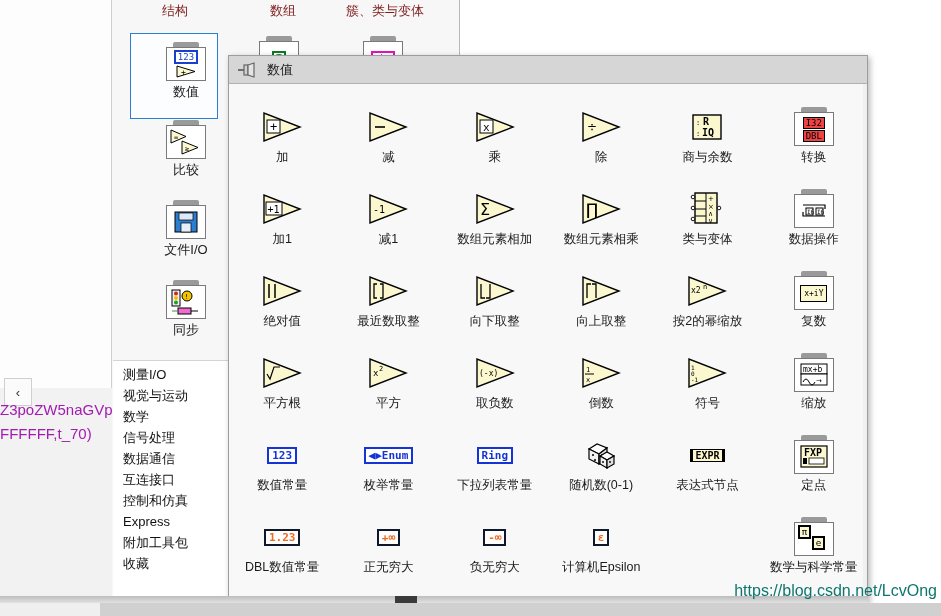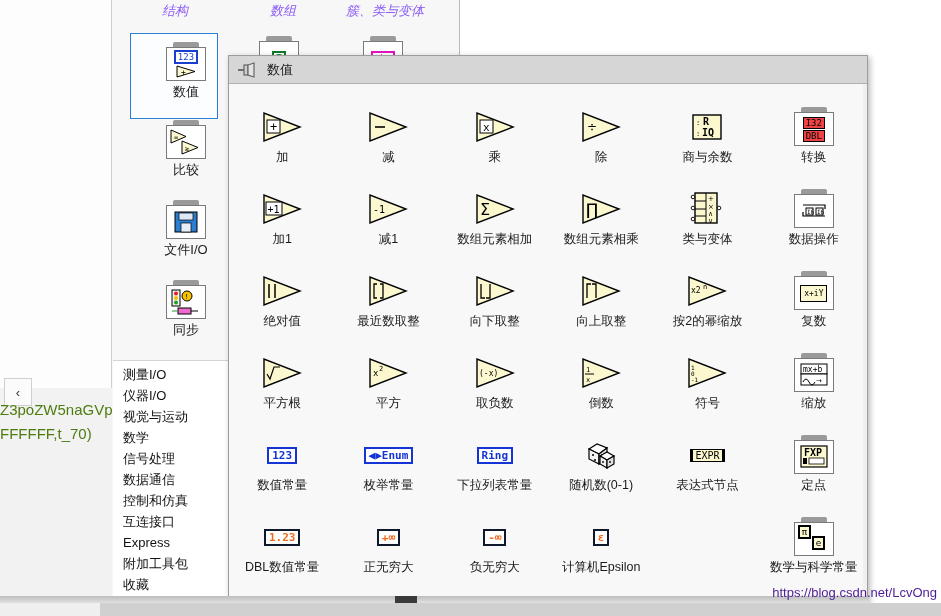--- a/index.html
+++ b/index.html
@@ -74,27 +74,27 @@
 
   
   .back-btn {
     position:absolute; left:4px; top:378px; width:28px; height:28px;
     background:#fbfbfb; border:1px solid #cfcfcf;
     display:flex; align-items:center; justify-content:center;
     font-size:13px; color:#333;
   }
   .wm-left {
     position:absolute; left:0px; top:398px; width:122px;
-    color:#4d7c0f; font-size:15px; line-height:24px;
+    color:#a21caf; font-size:15px; line-height:24px;
     letter-spacing:0px; white-space:nowrap; pointer-events:none;
     font-family:"Liberation Sans",sans-serif;
   }
 
   
-  .bg-head { position:absolute; font-size:13px; color:#8b5cf6; text-align:center;font-style:italic; }
+  .bg-head { position:absolute; font-size:13px; color:#7f1d1d; text-align:center; }
 
   
   .num-win {
     position:absolute; left:228px; top:55px; width:640px; height:548px;
     background:#f8f8f8;
     border:1px solid #9d9d9d;
     box-shadow: 2px 2px 6px rgba(0,0,0,0.28);
   }
   .num-title {
     height:28px; background:#d6d6d6;
@@ -135,21 +135,21 @@
     font-family:"DejaVu Sans Mono","Liberation Mono",monospace;
     font-size:11px; line-height:13px; padding:0px 3px;
     background:#ffffff; display:inline-block; font-weight:bold;
   }
   .cbox-blue   { border:2px solid #1534d6; color:#1534d6; }
   .cbox-orange { border:2px solid #0f172a; color:#f06a1e; }
 
   
   .wm-bottom {
     position:absolute; right:4px; bottom:16px;
-    font-size:13px; color:#4c1d95; white-space:nowrap;
+    font-size:16px; color:#0f766e; white-space:nowrap;
     pointer-events:none; font-family:"Liberation Sans",sans-serif;
   }
   .bottom-bar {
     position:absolute; left:0; bottom:0; width:941px; height:13px;
     background:#efefef;
   }
   .bottom-bar-in {
     position:absolute; left:100px; bottom:0; width:841px; height:13px;
     background:#d0d0d0;
   }
@@ -264,27 +264,26 @@
             <line x1="22" y1="22" x2="29" y2="22" stroke="#000" stroke-width="1"></line>
           </svg>
         </div>
       </div>
     </div>
     <div class="cat-label">同步</div>
   </div>
 
   <div class="menu-list">
     <div class="menu-item">测量I/O</div>
-    <div class="menu-item">仪器I/O</div>
     <div class="menu-item">视觉与运动</div>
     <div class="menu-item">数学</div>
     <div class="menu-item">信号处理</div>
     <div class="menu-item">数据通信</div>
+    <div class="menu-item">互连接口</div>
     <div class="menu-item">控制和仿真</div>
-    <div class="menu-item">互连接口</div>
     <div class="menu-item">Express</div>
     <div class="menu-item">附加工具包</div>
     <div class="menu-item">收藏</div>
   </div>
 
   <div class="back-btn">‹</div>
   <div class="wm-left">
     <div>Z3poZW5naGVp</div>
     <div>FFFFFF,t_70)</div>
   </div>
@@ -638,21 +637,21 @@
               <circle cx="20" cy="23" r="0.9" fill="#000"></circle>
               <circle cx="27" cy="23" r="0.9" fill="#000"></circle>
             </svg>
           </div>
           <div class="lb">随机数(0-1)</div>
         </div>
 
         <div class="cell">
           <div class="ic">
             <span style="border:1.6px solid #000; background:#fbf7cf; font-size:10px;
-                         padding:0 2px; font-family:'DejaVu Sans Mono',monospace; font-weight:normal;
+                         padding:0 2px; font-family:'DejaVu Sans Mono',monospace; font-weight:bold;
                          border-left-width:3px; border-right-width:3px;">EXPR</span>
           </div>
           <div class="lb">表达式节点</div>
         </div>
 
         <div class="cell">
           <div class="ic">
             <div class="folder">
               <div class="tab"></div>
               <div class="body">

